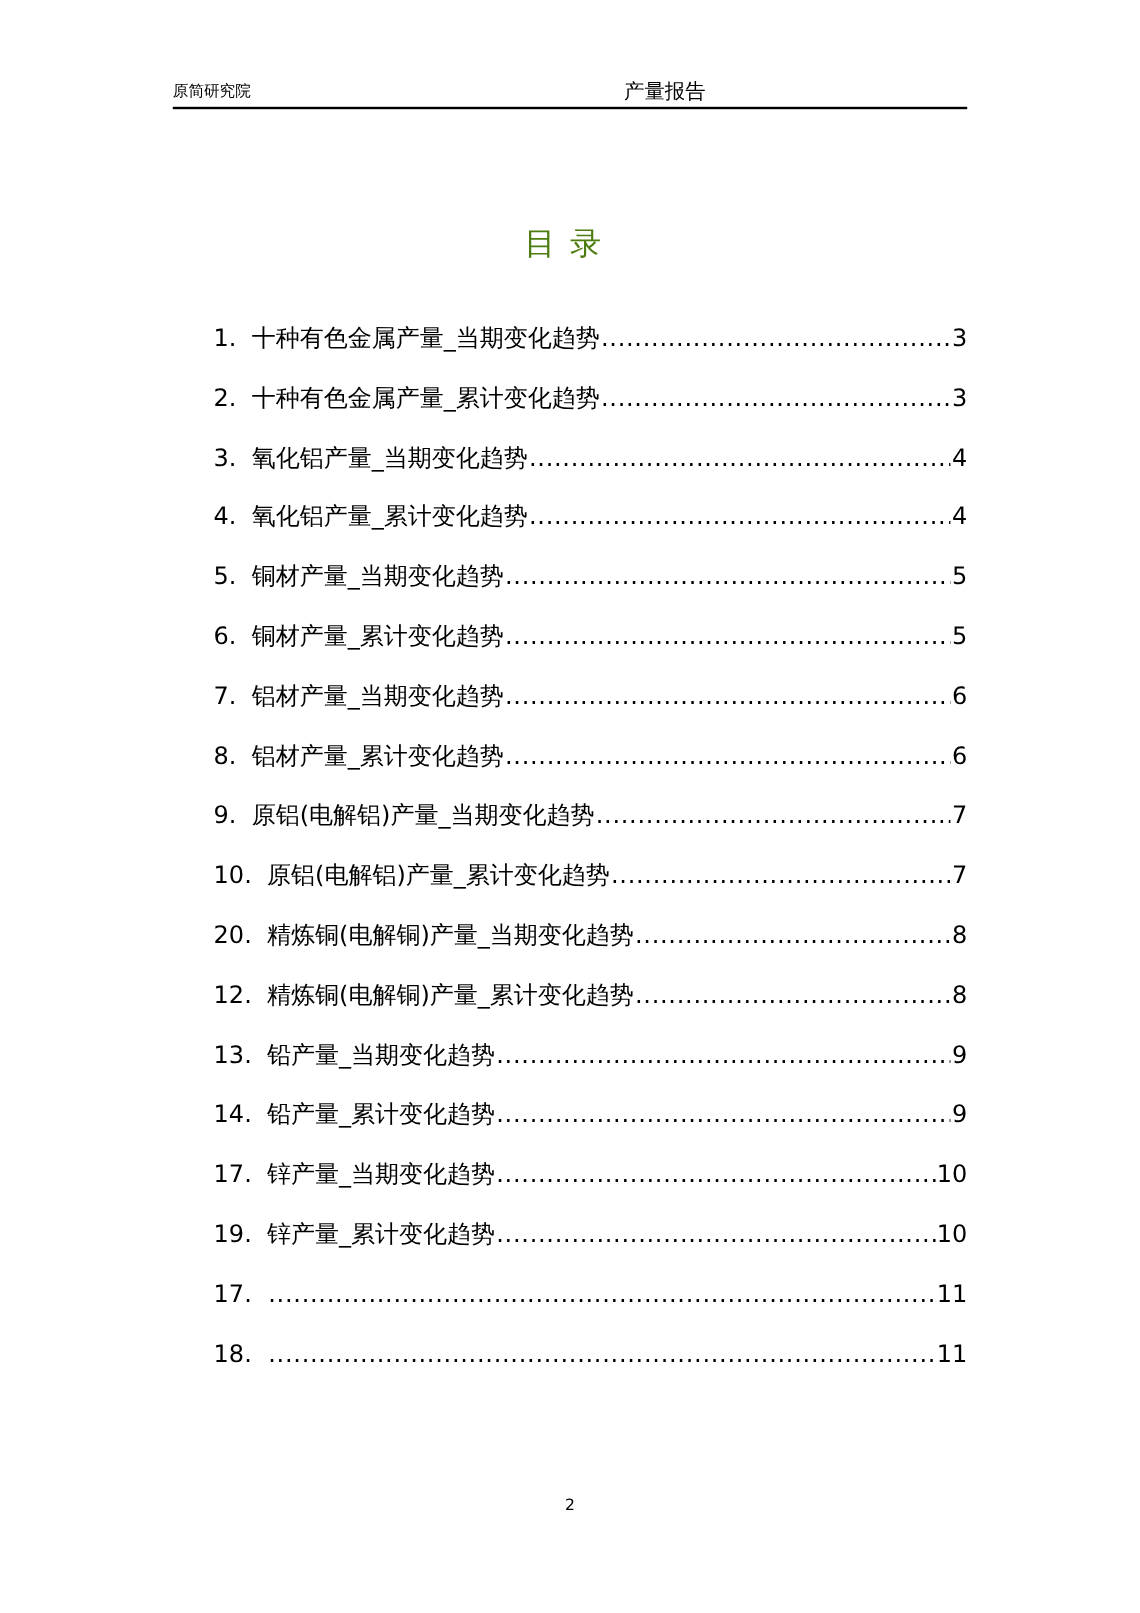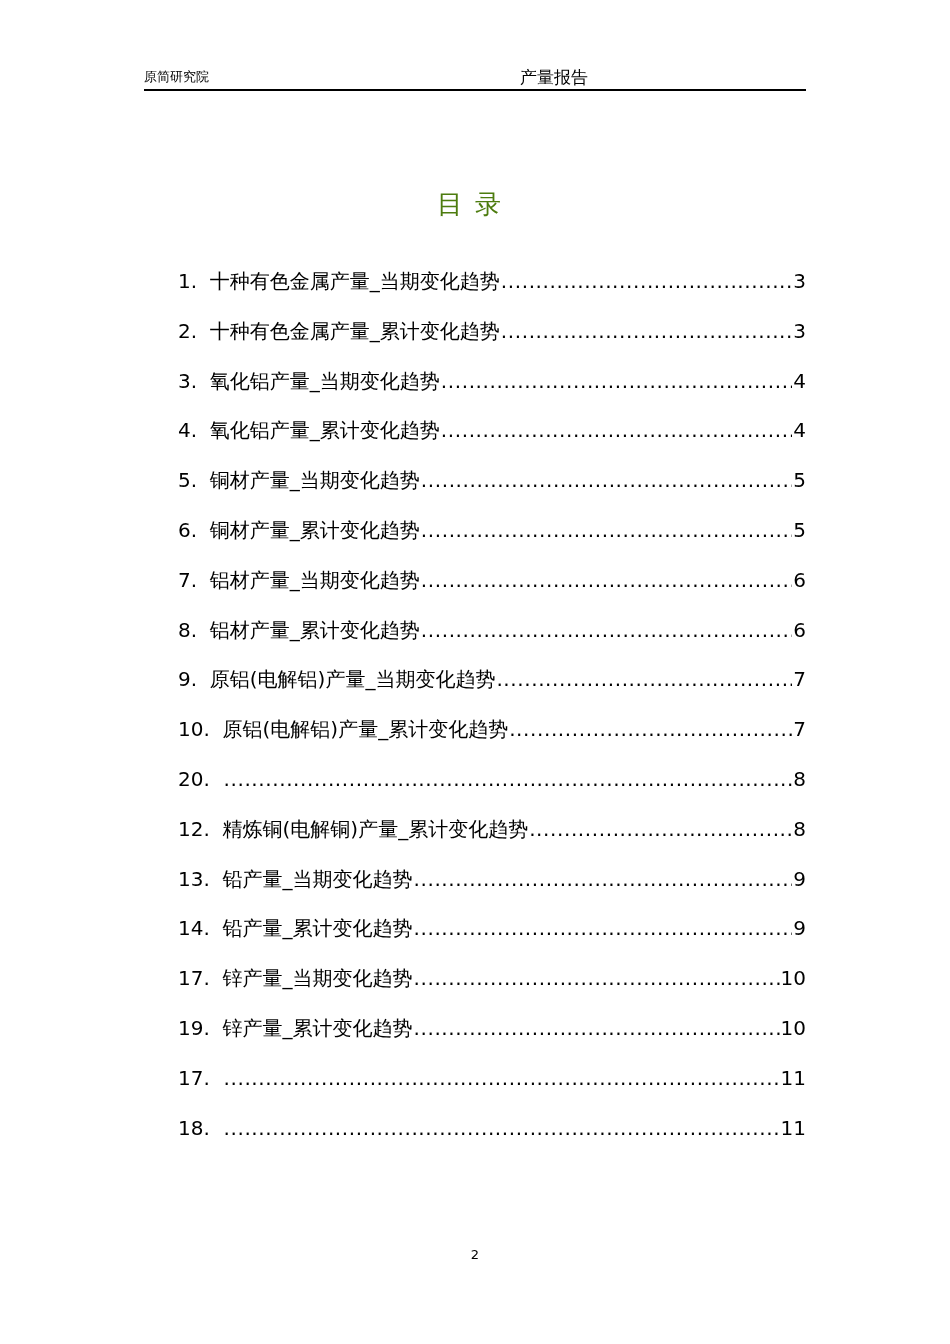--- a/index.html
+++ b/index.html
@@ -86,20 +86,21 @@
       <span class="toc-page">7</span>
     </div>
   <div class="toc-row">
       <span class="toc-num">10.  </span>
       <span class="toc-label">原铝(电解铝)产量_累计变化趋势</span>
       <span class="toc-dots"></span>
       <span class="toc-page">7</span>
     </div>
   <div class="toc-row">
       <span class="toc-num">20.  </span>
+      <span class="toc-label">精炼铜(电解铜)产量_当期变化趋势</span>
       <span class="toc-dots"></span>
       <span class="toc-page">8</span>
     </div>
   <div class="toc-row">
       <span class="toc-num">12.  </span>
       <span class="toc-label">精炼铜(电解铜)产量_累计变化趋势</span>
       <span class="toc-dots"></span>
       <span class="toc-page">8</span>
     </div>
   <div class="toc-row">

